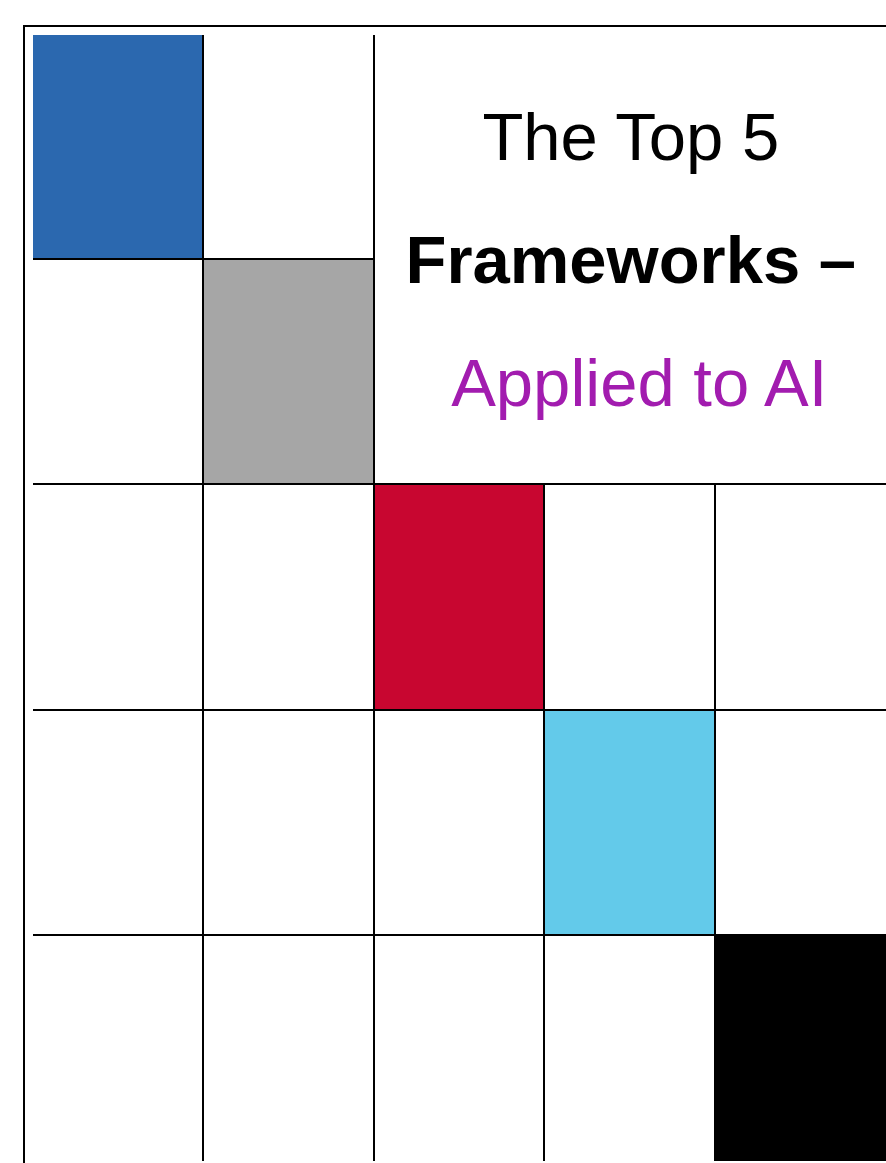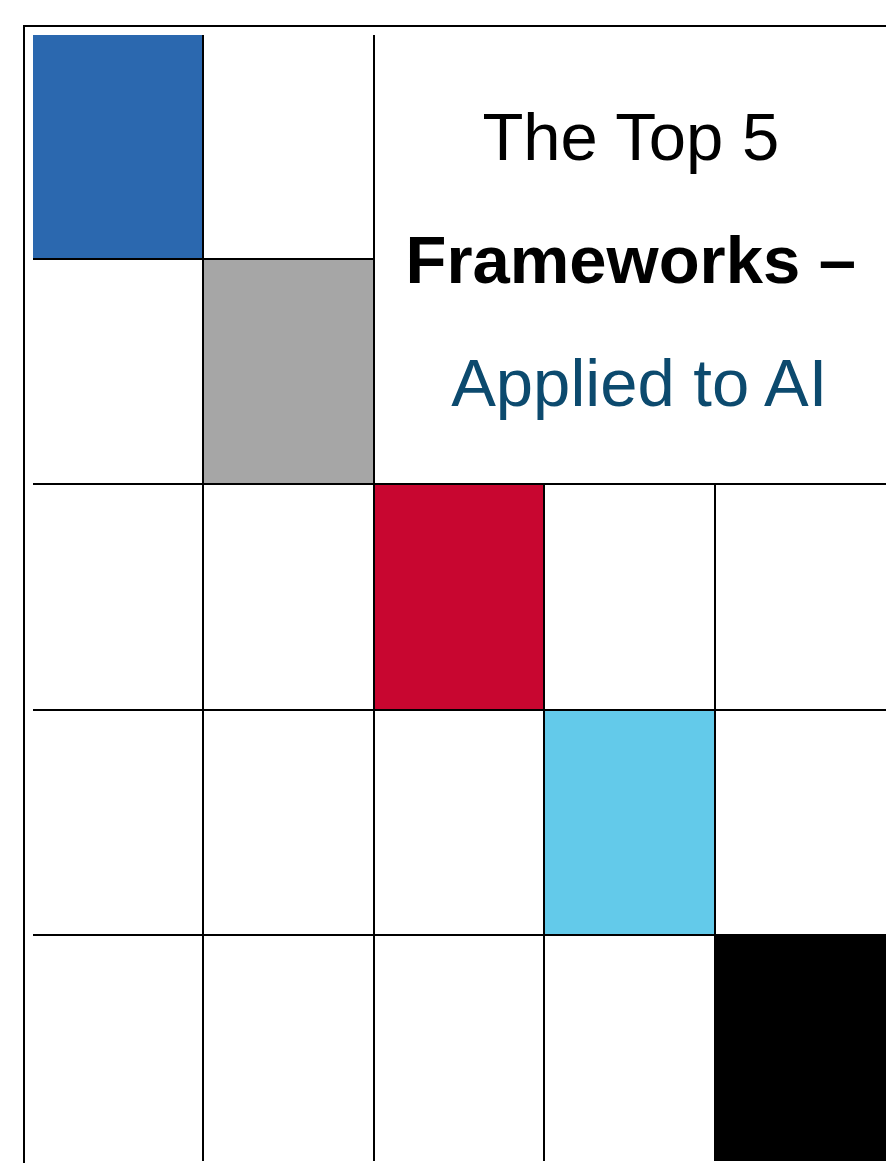--- a/index.html
+++ b/index.html
@@ -55,21 +55,21 @@
 
 <div class="slide">
   <div class="grid-table">
 
     <div class="cell" style="grid-area: 1 / 1; background-color: rgb(43, 104, 175);"></div>
     <div class="cell" style="grid-area: 1 / 2;"></div>
 
     <div class="cell title-cell">
       <div class="title-line" style="color: rgb(0, 0, 0);">The Top 5</div>
       <div class="title-line" style="color: rgb(0, 0, 0); font-weight: bold;">Frameworks –</div>
-      <div class="title-line" style="color: #0c4a6e; margin-left: 17px;">Applied to AI</div>
+      <div class="title-line" style="color: #a21caf; margin-left: 17px;">Applied to AI</div>
     </div>
 
     <div class="cell" style="grid-area: 2 / 1;"></div>
     <div class="cell" style="grid-area: 2 / 2; background-color: rgb(166, 166, 166);"></div>
 
     <div class="cell" style="grid-area: 3 / 1;"></div>
     <div class="cell" style="grid-area: 3 / 2;"></div>
     <div class="cell" style="grid-area: 3 / 3; background-color: rgb(200, 6, 48);"></div>
     <div class="cell" style="grid-area: 3 / 4;"></div>
     <div class="cell no-r" style="grid-area: 3 / 5;"></div>

